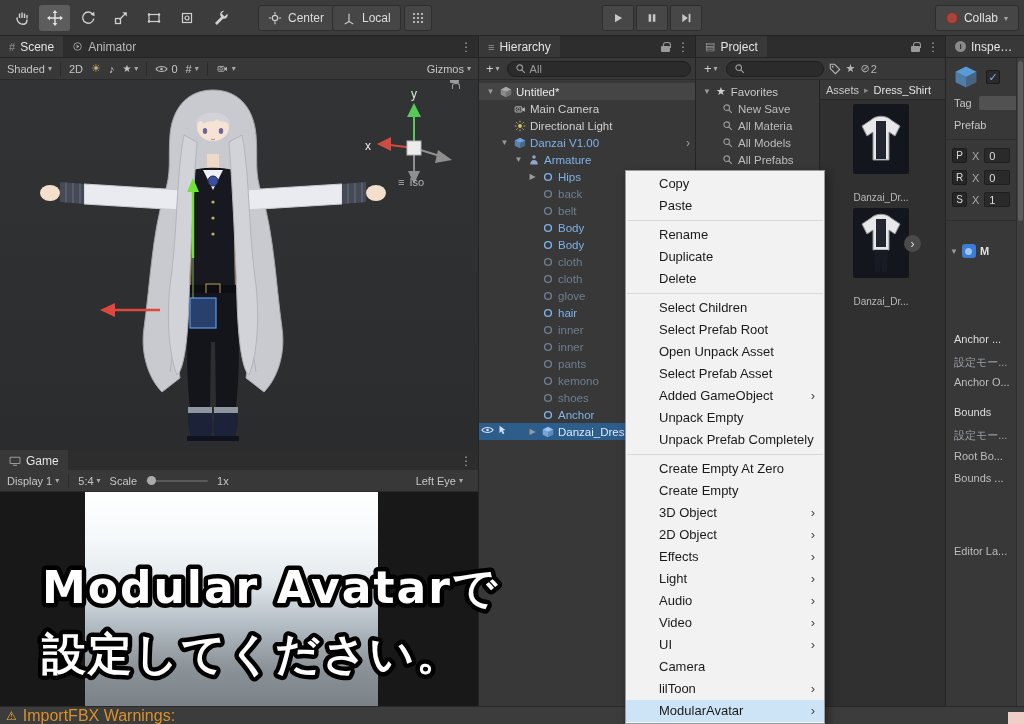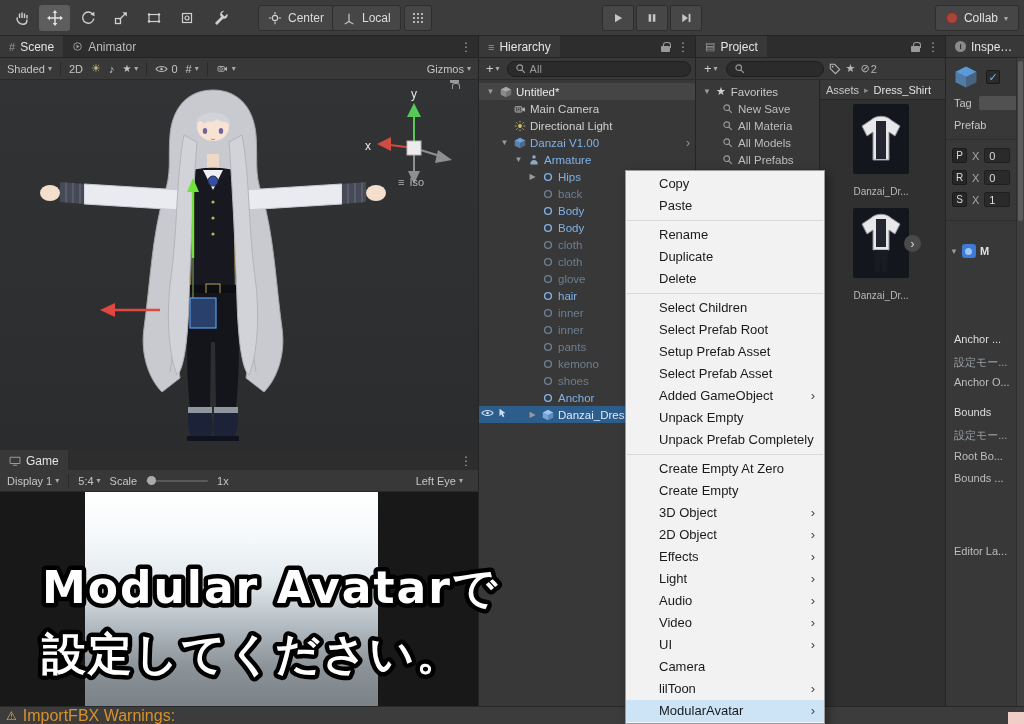--- a/index.html
+++ b/index.html
@@ -80,21 +80,21 @@
 .proj-toolbar{position:absolute;left:695px;top:58px;width:250px;height:22px;background:#383838;border-left:1px solid #242424;border-bottom:1px solid #2c2c2c;display:flex;align-items:center;gap:5px;padding:0 5px}
 .ptool-ic{color:#b5b5b5;font-size:11px;display:flex;align-items:center;gap:1px}
 .fav-col{position:absolute;left:695px;top:80px;width:124px;height:626px;background:#383838;border-left:1px solid #242424;padding-top:3px}
 .favrow{height:17px;display:flex;align-items:center;gap:5px;padding-left:7px;font-size:11.5px;color:#c9c9c9;white-space:nowrap}
 .favrow.child{padding-left:26px;color:#bdbdbd}
 .star{color:#cfcfcf;font-size:11px}
 .proj-right{position:absolute;left:819px;top:80px;width:126px;height:626px;background:#303031;border-left:1px solid #242424}
 .crumbbar{height:20px;background:#383838;border-bottom:1px solid #262626;display:flex;align-items:center;gap:5px;padding:0 6px;font-size:11px;color:#c9c9c9;white-space:nowrap;overflow:hidden}
 .asset{position:absolute;left:30px;width:62px;text-align:center}
 .thumb{width:56px;height:70px;background:#14161d;border-radius:2px;margin:0 auto}
-.alabel{font-size:10px;color:#b9b9b9;margin-top:12px;white-space:nowrap}
+.alabel{font-size:10px;color:#b9b9b9;margin-top:18px;white-space:nowrap}
 .expander{position:absolute;left:84px;top:155px;width:17px;height:17px;border-radius:50%;background:#4a4a4a;color:#ddd;display:flex;align-items:center;justify-content:center;font-size:12px}
 
 .insp-tabbar{left:945px;top:36px;width:79px;border-left:1px solid #242424}
 .insp-tabbar .tab span.clip{max-width:46px;overflow:hidden;text-overflow:ellipsis;white-space:nowrap;display:block}
 .info-ic{width:11px;height:11px;border-radius:50%;background:#8a8a8a;color:#2d2d2d;font-size:8px;font-weight:bold;display:flex;align-items:center;justify-content:center;flex:none}
 .inspector{position:absolute;left:945px;top:58px;width:79px;height:648px;background:#383838;border-left:1px solid #242424;overflow:hidden}
 .ckbox{position:absolute;left:40px;top:12px;width:14px;height:14px;background:#2b2b2b;border:1px solid #191919;border-radius:2px;color:#7ab4f5;font-size:11px;line-height:12px;text-align:center}
 .ilabel{position:absolute;left:8px;font-size:11px;color:#c6c6c6;white-space:nowrap}
 .ihr{position:absolute;left:0;width:79px;border-top:1px solid #2e2e2e}
 .trow{position:absolute;left:6px;display:flex;align-items:center;gap:5px}
@@ -556,20 +556,27 @@
         </svg>
       <span>Hips</span>
     </div>
     <div class="hrow dis" style="--d:3">
         <span class="tw"></span>
         <svg class="hicon" viewBox="0 0 12 12">
           <use href="#i-circle"></use>
         </svg>
         <span>back</span>
       </div>
+    <div class="hrow dis" style="--d:3">
+        <span class="tw"></span>
+        <svg class="hicon" viewBox="0 0 12 12">
+          <use href="#i-circle"></use>
+        </svg>
+        <span>belt</span>
+      </div>
     <div class="hrow pf" style="--d:3">
         <span class="tw"></span>
         <svg class="hicon" viewBox="0 0 12 12">
           <use href="#i-circle"></use>
         </svg>
         <span>Body</span>
       </div>
     <div class="hrow pf" style="--d:3">
         <span class="tw"></span>
         <svg class="hicon" viewBox="0 0 12 12">
@@ -810,21 +817,21 @@
   <div class="ctxmenu">
     <div class="mi"><span>Copy</span></div>
     <div class="mi"><span>Paste</span></div>
     <div class="msep"></div>
     <div class="mi"><span>Rename</span></div>
     <div class="mi"><span>Duplicate</span></div>
     <div class="mi"><span>Delete</span></div>
     <div class="msep"></div>
     <div class="mi"><span>Select Children</span></div>
     <div class="mi"><span>Select Prefab Root</span></div>
-    <div class="mi"><span>Setup Prefab Asset</span></div>
+    <div class="mi"><span>Open Unpack Asset</span></div>
     <div class="mi"><span>Select Prefab Asset</span></div>
     <div class="mi"><span>Added GameObject</span><span class="sub">›</span></div>
     <div class="mi"><span>Unpack Empty</span></div>
     <div class="mi"><span>Unpack Prefab Completely</span></div>
     <div class="msep"></div>
     <div class="mi"><span>Create Empty At Zero</span></div>
     <div class="mi"><span>Create Empty</span></div>
     <div class="mi"><span>3D Object</span><span class="sub">›</span></div>
     <div class="mi"><span>2D Object</span><span class="sub">›</span></div>
     <div class="mi"><span>Effects</span><span class="sub">›</span></div>

